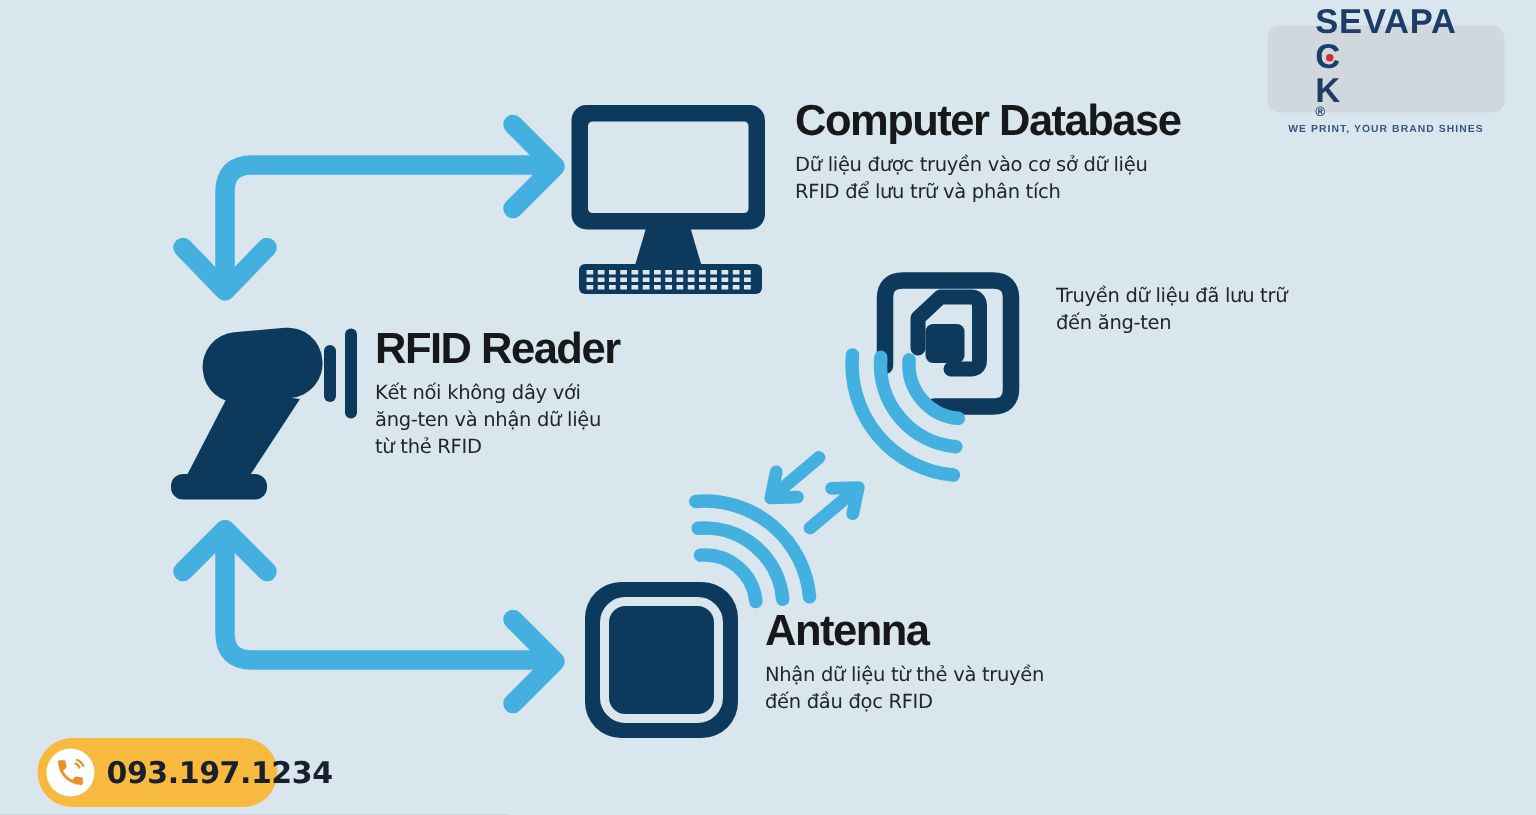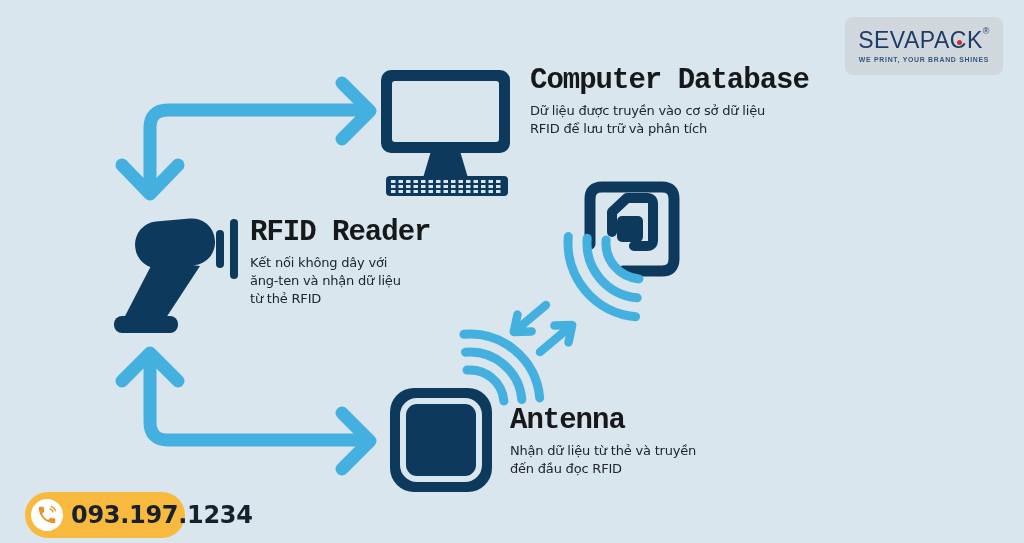--- a/index.html
+++ b/index.html
@@ -5,40 +5,40 @@
   html,body{margin:0;padding:0;background:#b9c6d2;}
   .stage{
     position:relative;width:1024px;height:543px;overflow:hidden;
     background:#dae6ee;
     font-family:"Liberation Sans","DejaVu Sans",sans-serif;
   }
   .layer{position:absolute;left:0;top:0;width:1024px;height:543px;}
   .node{position:absolute;color:#191c1e;}
   .node h2{
     margin:0;font-size:29px;font-weight:800;letter-spacing:-1px;
-    color:#161819;font-family:Liberation Mono, monospace;line-height:1.05;
+    color:#161819;font-family:Liberation Sans, sans-serif;line-height:1.05;
   }
   .node p{
     margin:6px 0 0 0;font-size:13px;line-height:1.38;color:#20262b;
     white-space:pre-line;font-family:"DejaVu Sans","Liberation Sans",sans-serif;
     letter-spacing:-0.2px;
   }
   .node-computer{left:530px;top:66px;}
   .node-tag{left:704px;top:183px;}
   .node-reader{left:250px;top:218px;}
   .node-antenna{left:510px;top:406px;}
 
   .logo-card{
     position:absolute;left:845px;top:17px;width:158px;height:58px;
     background:#d1d8dd;border-radius:8px;display:flex;flex-direction:column;
     align-items:center;justify-content:center;
   }
   .logo-word{
-    font-size:23px;font-weight:400;color:#1e3c68;letter-spacing:0.5px;
-    line-height:1;display:flex;align-items:flex-start;
+    font-size:23px;font-weight:700;color:#1e3c68;letter-spacing:0.5px;
+    line-height:1;display:flex;align-items:flex-start;flex-direction:column;
   }
   .logo-c{position:relative;display:inline-block;}
   .logo-c .red-dot{
     position:absolute;left:42%;top:46%;width:5px;height:5px;border-radius:50%;
     background:#cf2e2e;
   }
   .logo-reg{font-size:9px;line-height:1;margin-top:-2px;color:#1e3c68;}
   .logo-tagline{
     margin-top:4px;font-size:6.9px;font-weight:700;color:#35567e;
     letter-spacing:0.72px;white-space:nowrap;
@@ -47,21 +47,21 @@
   .phone-badge{
     position:absolute;left:25px;top:492px;width:160px;height:46px;
     background:#f7b93e;border-radius:23px;display:flex;align-items:center;
   }
   .phone-circle{
     position:absolute;left:6px;top:7px;width:32px;height:32px;background:#ffffff;
     border-radius:50%;display:flex;align-items:center;justify-content:center;
   }
   .phone-number{
     position:absolute;left:46px;top:0;height:46px;display:flex;align-items:center;
-    font-size:24px;font-weight:700;color:#17202c;letter-spacing:-0.3px;
+    font-size:20px;font-weight:700;color:#17202c;letter-spacing:-0.3px;
     font-family:"DejaVu Sans","Liberation Sans",sans-serif;
   }
 </style>
 </head>
 <body>
 
 <div class="stage">
 
   <svg class="layer" viewBox="0 0 1024 543" xmlns="http://www.w3.org/2000/svg">
 
@@ -132,20 +132,22 @@
     </g>
   </svg>
 
   <div class="node node-computer">
     <h2>Computer Database</h2>
     <p>Dữ liệu được truyền vào cơ sở dữ liệu
 RFID để lưu trữ và phân tích</p>
   </div>
 
   <div class="node node-tag">
+    <p>Truyền dữ liệu đã lưu trữ
+đến ăng-ten</p>
   </div>
 
   <div class="node node-reader">
     <h2>RFID Reader</h2>
     <p>Kết nối không dây với
 ăng-ten và nhận dữ liệu
 từ thẻ RFID</p>
   </div>
 
   <div class="node node-antenna">

